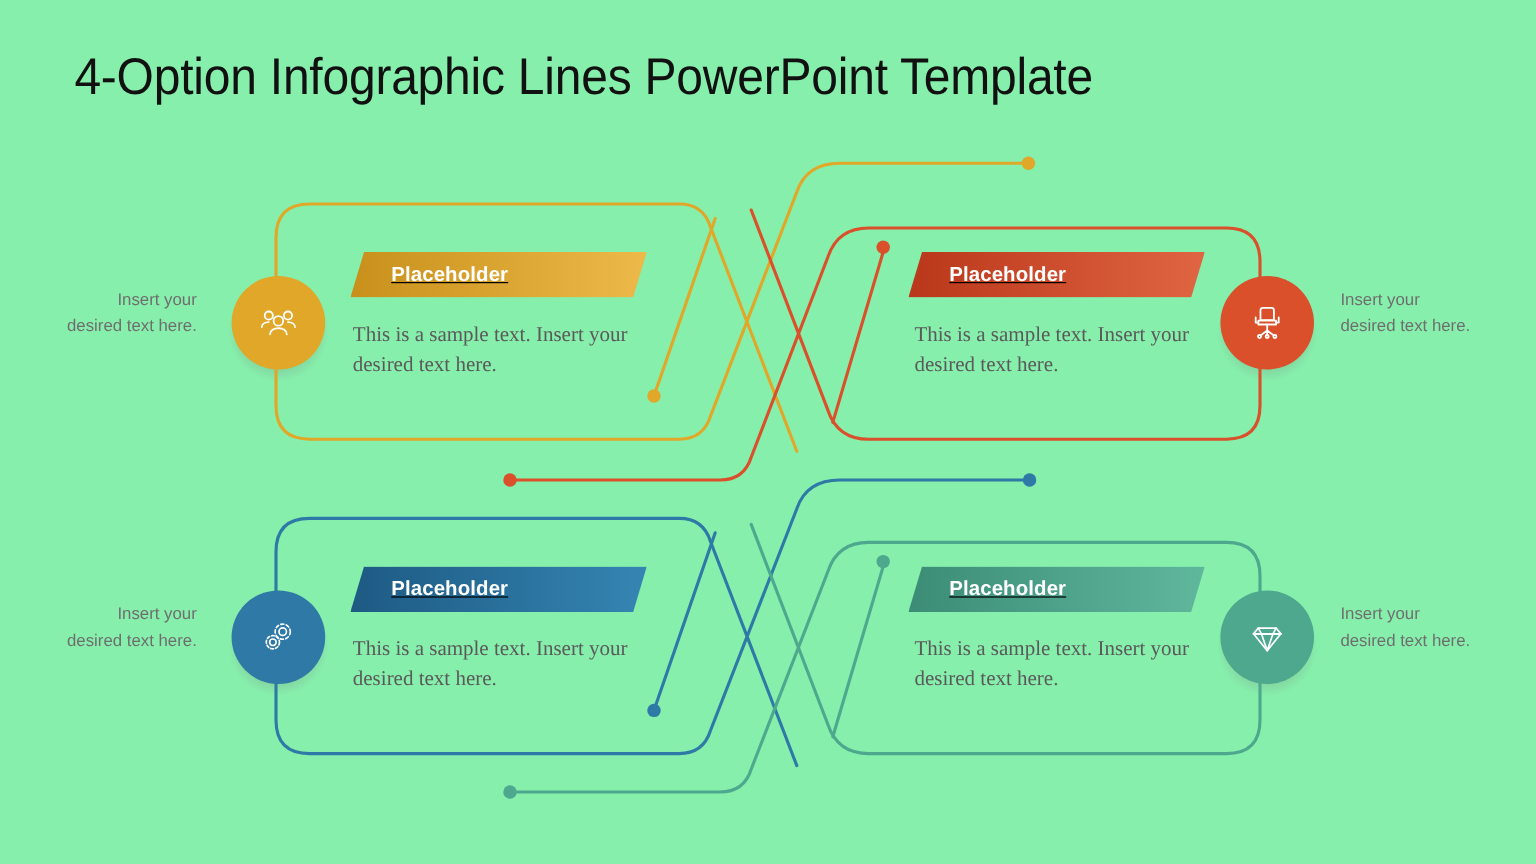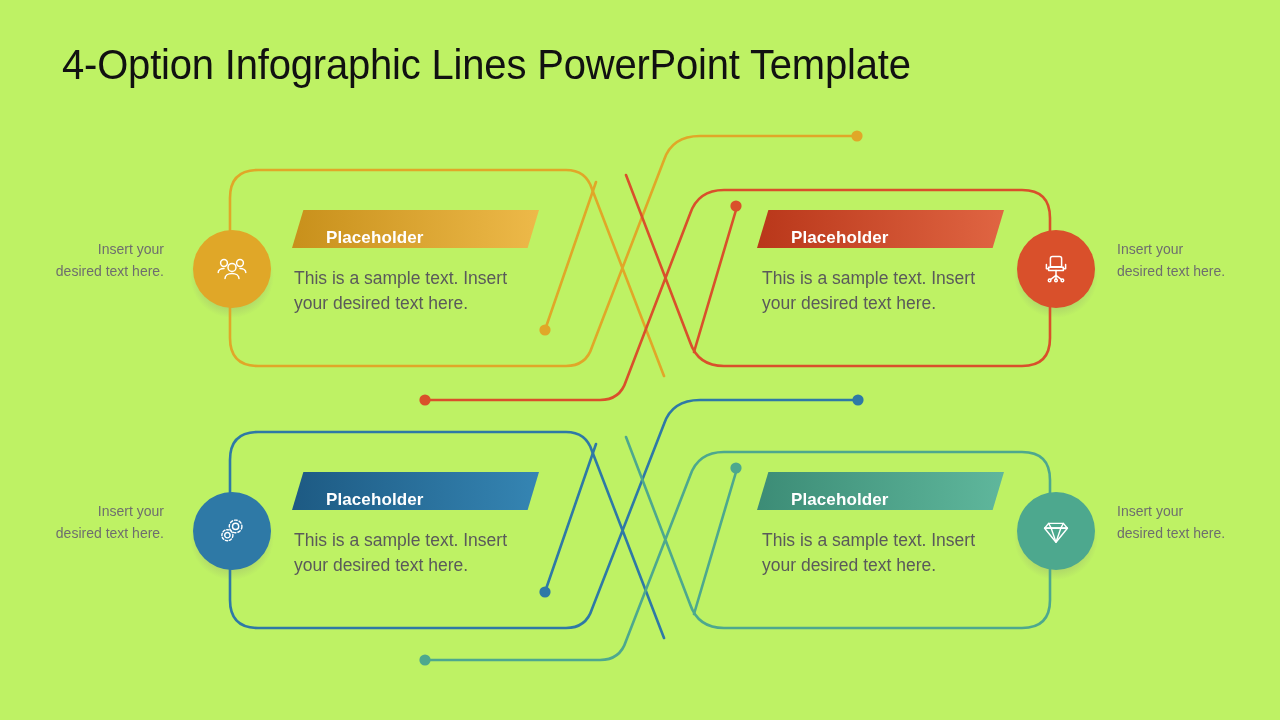--- a/index.html
+++ b/index.html
@@ -15,21 +15,21 @@
     overflow: hidden;
     font-family: "Liberation Sans", sans-serif;
     background: #ffffff;
   }
 
   #slide {
     position: absolute;
     left: 0; top: 0;
     width: 1280px;
     height: 720px;
-    background: #bef264;
+    background: #86efac;
   }
 
   
   .slide-title {
     position: absolute;
     left: 62px;
     top: 40px;
     font-family: "Liberation Sans Narrow", "Liberation Sans", sans-serif;
     font-size: 43px;
     font-weight: 400;
@@ -59,39 +59,41 @@
     align-items: center;
     justify-content: center;
   }
   .icon-circle svg { display: block; }
 
   
   .banner {
     position: absolute;
     height: 38px;
     display: flex;
-    align-items: flex-end;
+    align-items: center;
     clip-path: polygon(4.6% 0%, 100% 0%, 95.4% 100%, 0% 100%);
+    text-decoration: underline;
   }
   .banner-label {
     font-size: 17px;
     font-weight: bold;
     color: #ffffff;
     margin-left: 34px;
     letter-spacing: 0.1px;
     white-space: nowrap;
   }
 
   
   .card-body {
     position: absolute;
     width: 236px;
     font-size: 17.5px;
     line-height: 25px;
     color: #5a5a5a;
+    font-family: Liberation Serif, serif;
   }
 
   
   .side-caption {
     position: absolute;
     width: 112px;
     font-size: 14px;
     line-height: 22px;
     color: #6e6e6e;
   }

